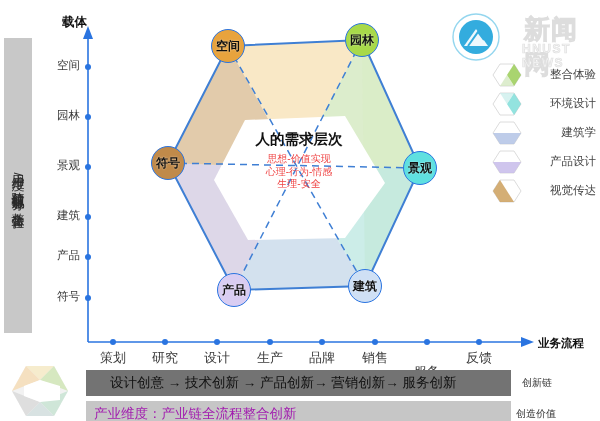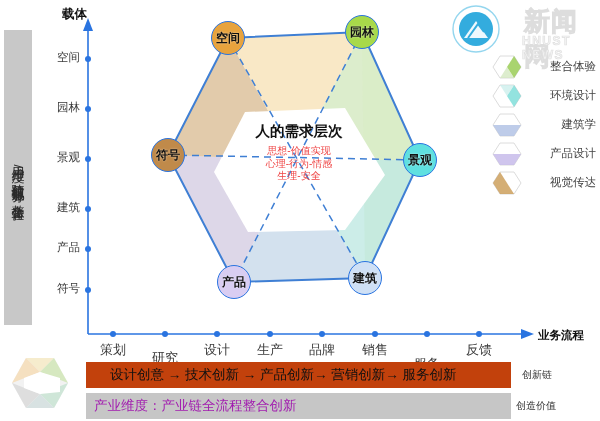--- a/index.html
+++ b/index.html
@@ -2,21 +2,21 @@
 <html><head>
 <meta charset="utf-8">
 <style>
   html,body{margin:0;padding:0;}
   body{
     width:600px;height:421px;
     background:#ffffff;
     font-family:"Liberation Sans","DejaVu Sans",sans-serif;
     position:relative;overflow:hidden;
   }
-  #stage{position:absolute;left:0;top:0;width:600px;height:354px;}
+  #stage{position:absolute;left:0;top:8px;width:600px;height:354px;}
 
   
   .vband{
     position:absolute;left:4px;top:30px;width:28px;height:295px;
     background:#c8c8c8;
     display:flex;align-items:center;justify-content:center;
   }
   .vband span{
     writing-mode:vertical-rl;
     font-size:13px;color:#2a2a2a;letter-spacing:1px;
@@ -52,21 +52,21 @@
 
   
   .wm{position:absolute;left:444px;top:2px;width:156px;height:52px;opacity:.95;}
   .wmtext{position:absolute;left:80px;top:2px;font-size:26px;font-weight:800;
     color:#f2f2f2;-webkit-text-stroke:1px #dcdcdc;letter-spacing:1px;}
   .wmsub{position:absolute;left:78px;top:32px;font-size:12px;font-weight:700;
     color:#f4f4f4;-webkit-text-stroke:.7px #dedede;letter-spacing:1.5px;}
 
   
   .bar{position:absolute;height:26px;display:flex;align-items:center;}
-  .bar1{left:86px;top:362px;width:425px;background:#c2410c;}
+  .bar1{left:86px;top:362px;width:425px;background:#737373;}
   .bar2{left:86px;top:393px;width:425px;background:#c6c6c6;}
   .bartx{font-size:13.5px;color:#111;padding-left:24px;font-weight:500;white-space:nowrap;}
   .bartx2{font-size:13.5px;color:#a21caf;padding-left:8px;font-weight:500;white-space:nowrap;}
   .barside{position:absolute;font-size:10px;color:#333;white-space:nowrap;}
 
   .logo{position:absolute;left:4px;top:352px;width:72px;height:62px;}
 </style>
 </head>
 <body>
 
@@ -128,21 +128,21 @@
   <div class="ylab" style="left:38px;top:200px;">建筑</div>
   <div class="tick" style="left:85px;top:206px;"></div>
   <div class="ylab" style="left:38px;top:240px;">产品</div>
   <div class="tick" style="left:85px;top:246px;"></div>
   <div class="ylab" style="left:38px;top:281px;">符号</div>
   <div class="tick" style="left:85px;top:287px;"></div>
 
   <div class="tick" style="left:110px;top:331px;"></div>
   <div class="xlab" style="left:93px;top:341px;">策划</div>
   <div class="tick" style="left:162px;top:331px;"></div>
-  <div class="xlab" style="left:145px;top:341px;margin-top:8px;">研究</div>
+  <div class="xlab" style="left:145px;top:341px;">研究</div>
   <div class="tick" style="left:214px;top:331px;"></div>
   <div class="xlab" style="left:197px;top:341px;">设计</div>
   <div class="tick" style="left:267px;top:331px;"></div>
   <div class="xlab" style="left:250px;top:341px;">生产</div>
   <div class="tick" style="left:319px;top:331px;"></div>
   <div class="xlab" style="left:302px;top:341px;">品牌</div>
   <div class="tick" style="left:372px;top:331px;"></div>
   <div class="xlab" style="left:355px;top:341px;">销售</div>
   <div class="tick" style="left:424px;top:331px;"></div>
   <div class="xlab" style="left:407px;top:341px;margin-top:14px;">服务</div>

